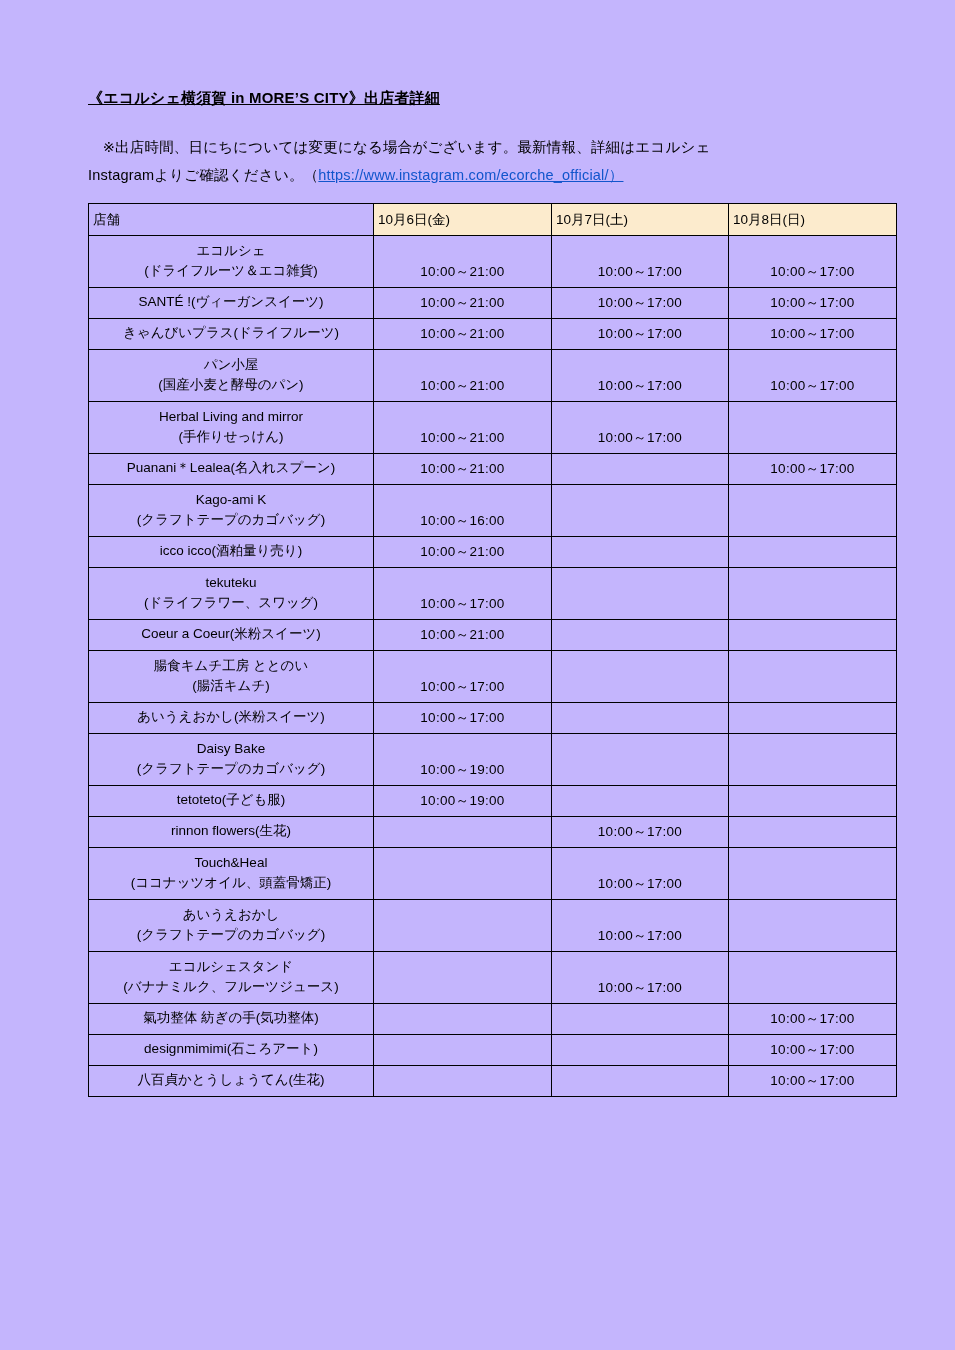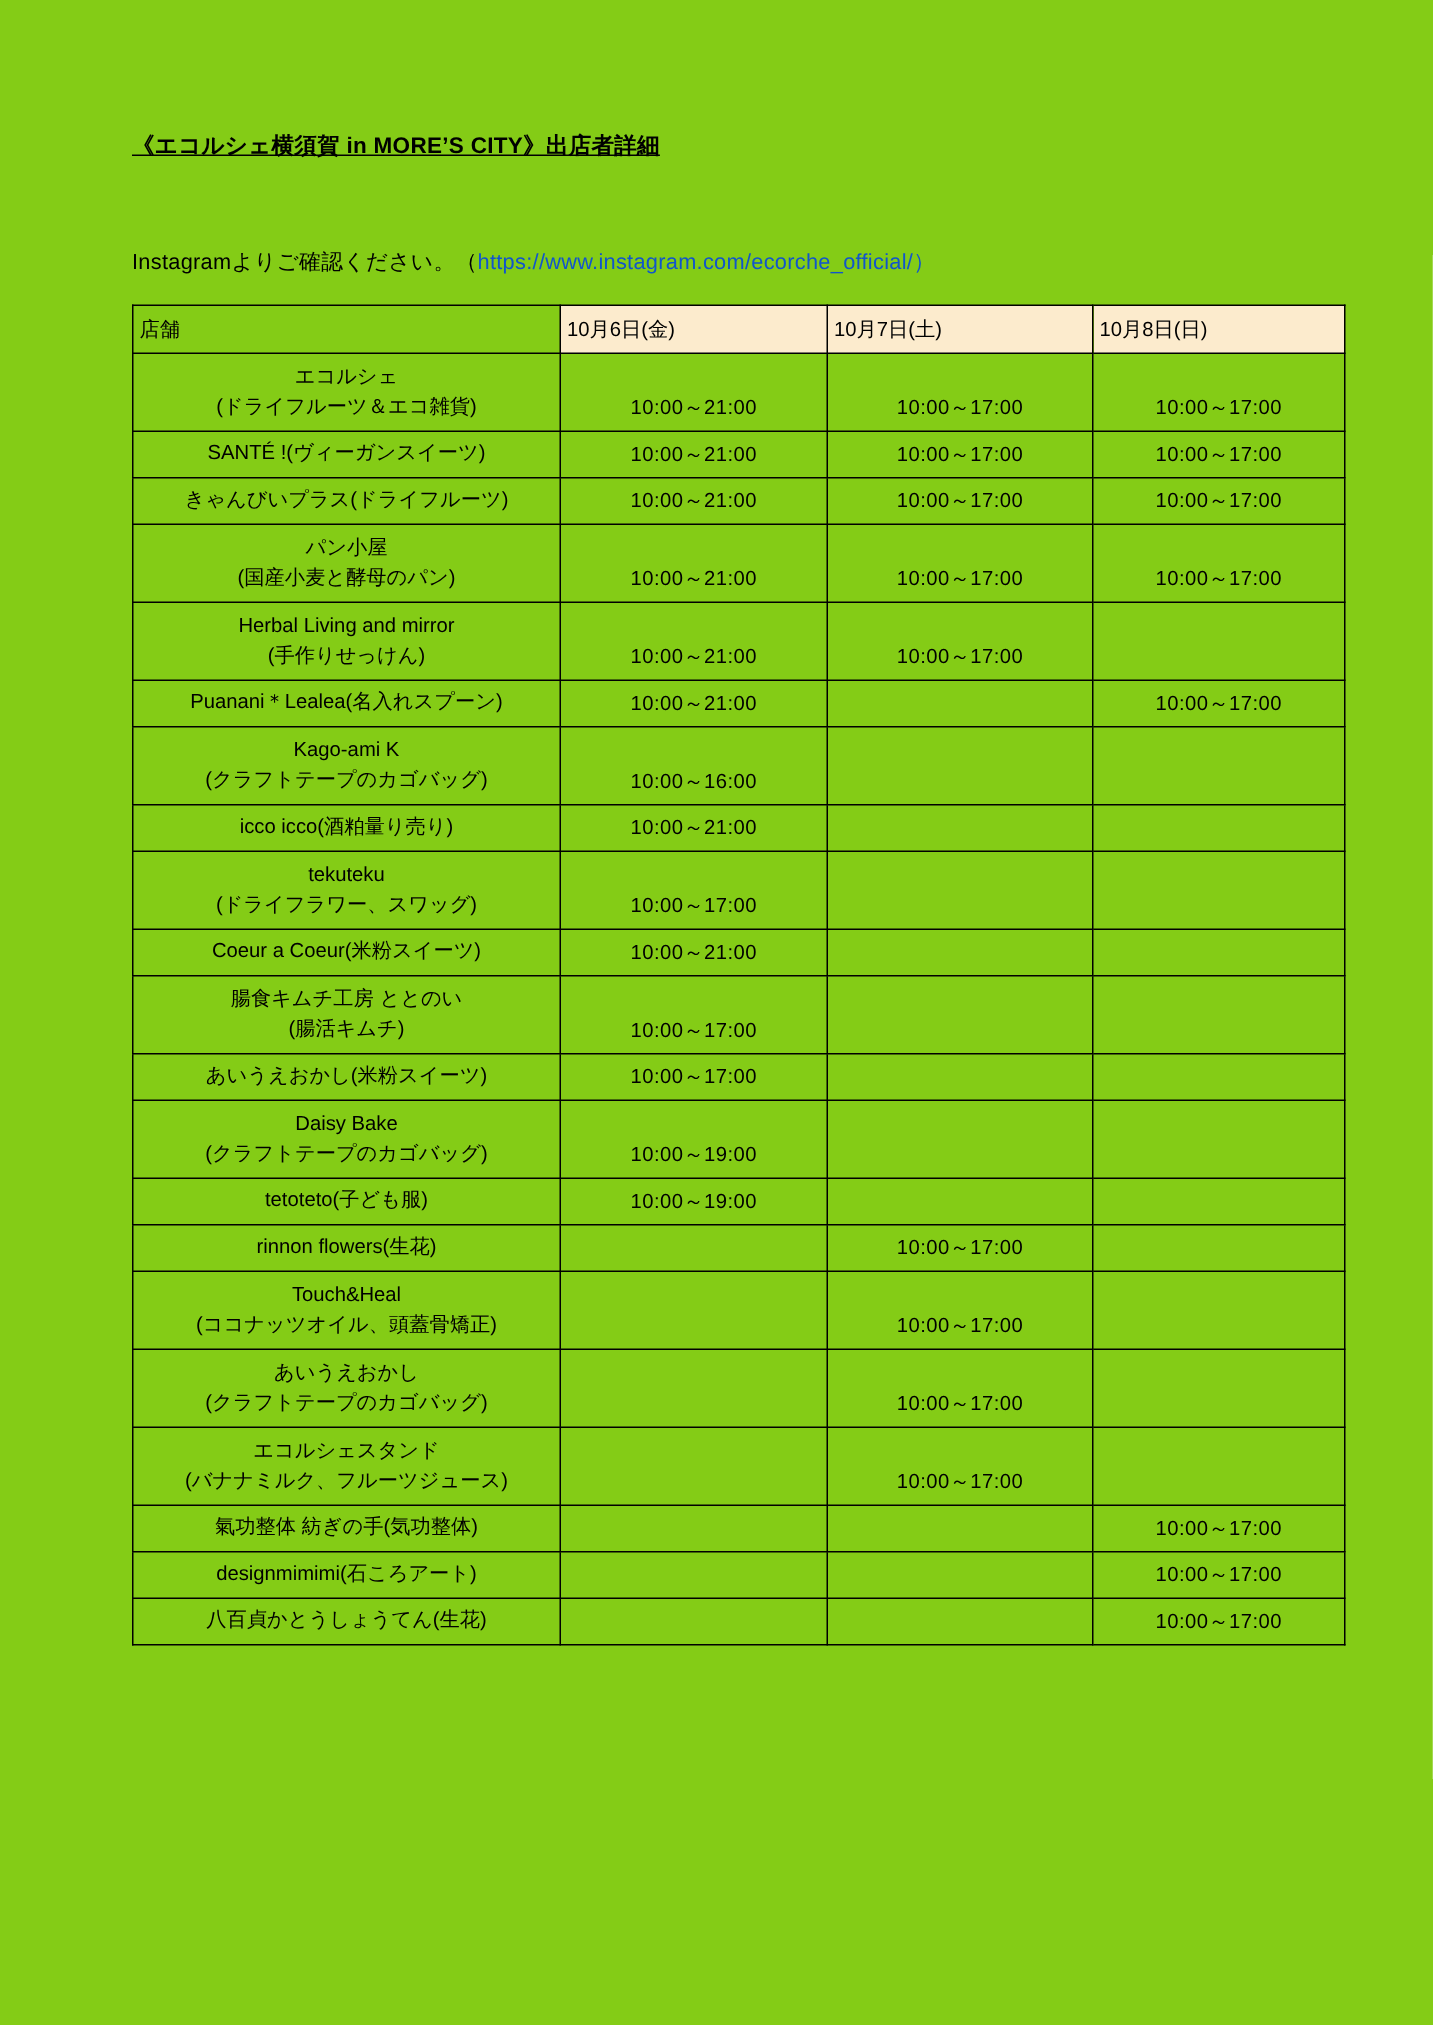--- a/index.html
+++ b/index.html
@@ -7,40 +7,41 @@
     width: 955px; height: 1350px;
     background: #ffffff;
     font-family: "Liberation Sans", "DejaVu Sans", sans-serif;
     color: #000000;
     -webkit-font-smoothing: antialiased;
   }
   .page {
     position: relative;
     width: 955px; height: 1350px;
     overflow: hidden;
-    background: #84cc16;
+    background: #c4b5fd;
   }
   .content { padding: 88px 57px 0 88px; }
 
   .doc-title {
     margin: 0;
     font-size: 15px;
     line-height: 19px;
     font-weight: bold;
     text-decoration: underline;
     letter-spacing: 0.2px;
   }
 
   .note {
     margin: 27px 0 0 0;
     font-size: 14.5px;
     line-height: 27.5px;
     letter-spacing: 0.2px;
   }
   .note a {
+    text-decoration: underline;
     cursor: pointer;
   }
 
   table.schedule {
     margin-top: 14px;
     border-collapse: collapse;
     table-layout: fixed;
     width: 808px;
     font-size: 13.5px;
   }
@@ -63,21 +64,21 @@
   td.time  { text-align: center; line-height: 18px; letter-spacing: 0.3px; }
 </style>
 </head>
 <body>
 
 <div class="page">
   <div class="content">
 
     <h1 class="doc-title">《エコルシェ横須賀 in MORE’S CITY》出店者詳細</h1>
 
-    <p class="note"><br><span>Instagramよりご確認ください。（</span><a class="note-link" style="color: rgb(17, 85, 204);">https://www.instagram.com/ecorche_official/）</a></p>
+    <p class="note"><span>　※出店時間、日にちについては変更になる場合がございます。最新情報、詳細はエコルシェ</span><br><span>Instagramよりご確認ください。（</span><a class="note-link" style="color: rgb(17, 85, 204);">https://www.instagram.com/ecorche_official/）</a></p>
 
     <table class="schedule">
       <colgroup>
         <col style="width:285px">
         <col style="width:178px">
         <col style="width:177px">
         <col style="width:168px">
       </colgroup>
       <thead>
         <tr>

